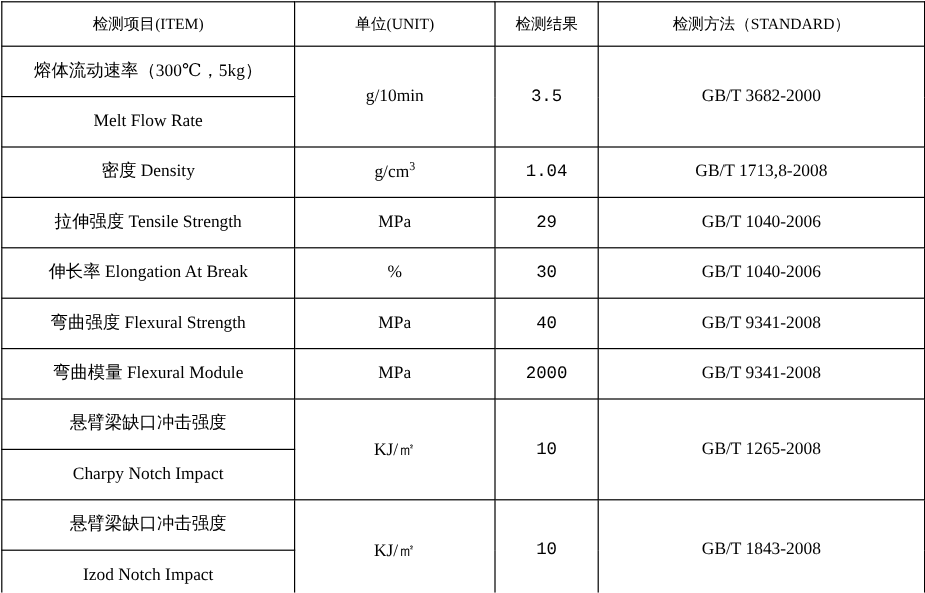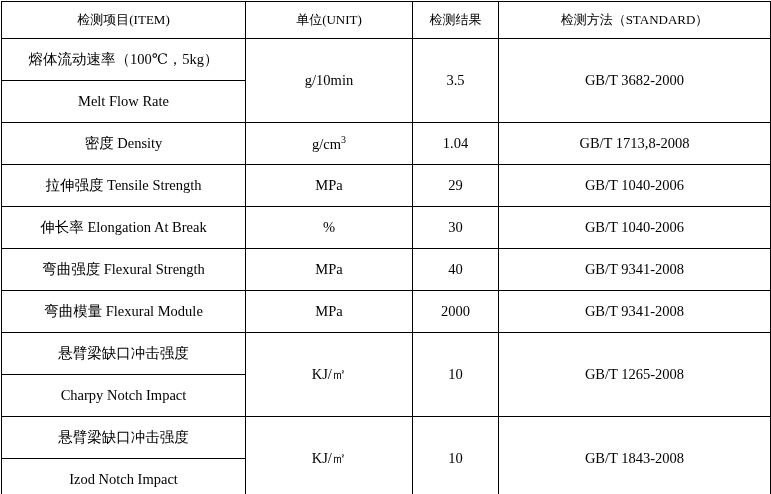--- a/index.html
+++ b/index.html
@@ -48,20 +48,21 @@
   }
   .cell-item {
     font-size: 14.5px;
     line-height: 1.3;
   }
   .cell-unit {
     font-size: 14px;
   }
   .cell-result {
     font-size: 14px;
+    font-family: Liberation Mono, monospace;
   }
   .cell-std {
     font-size: 14.5px;
   }
   .sup {
     font-size: 10px;
     vertical-align: super;
   }
   .headtext {
     font-size: 13px;
@@ -80,21 +81,21 @@
     </colgroup>
     <tbody>
       <tr class="head">
         <td><span class="headtext">检测项目(ITEM)</span></td>
         <td><span class="headtext">单位(UNIT)</span></td>
         <td><span class="headtext">检测结果</span></td>
         <td><span class="headtext">检测方法（STANDARD）</span></td>
       </tr>
 
       <tr class="row">
-        <td class="cell-item">熔体流动速率（100℃，5kg）</td>
+        <td class="cell-item">熔体流动速率（300℃，5kg）</td>
         <td class="cell-unit" rowspan="2">g/10min</td>
         <td class="cell-result" rowspan="2">3.5</td>
         <td class="cell-std" rowspan="2">GB/T 3682-2000</td>
       </tr>
       <tr class="row">
         <td class="cell-item">Melt  Flow   Rate</td>
       </tr>
 
       <tr class="row">
         <td class="cell-item">密度 Density</td>

